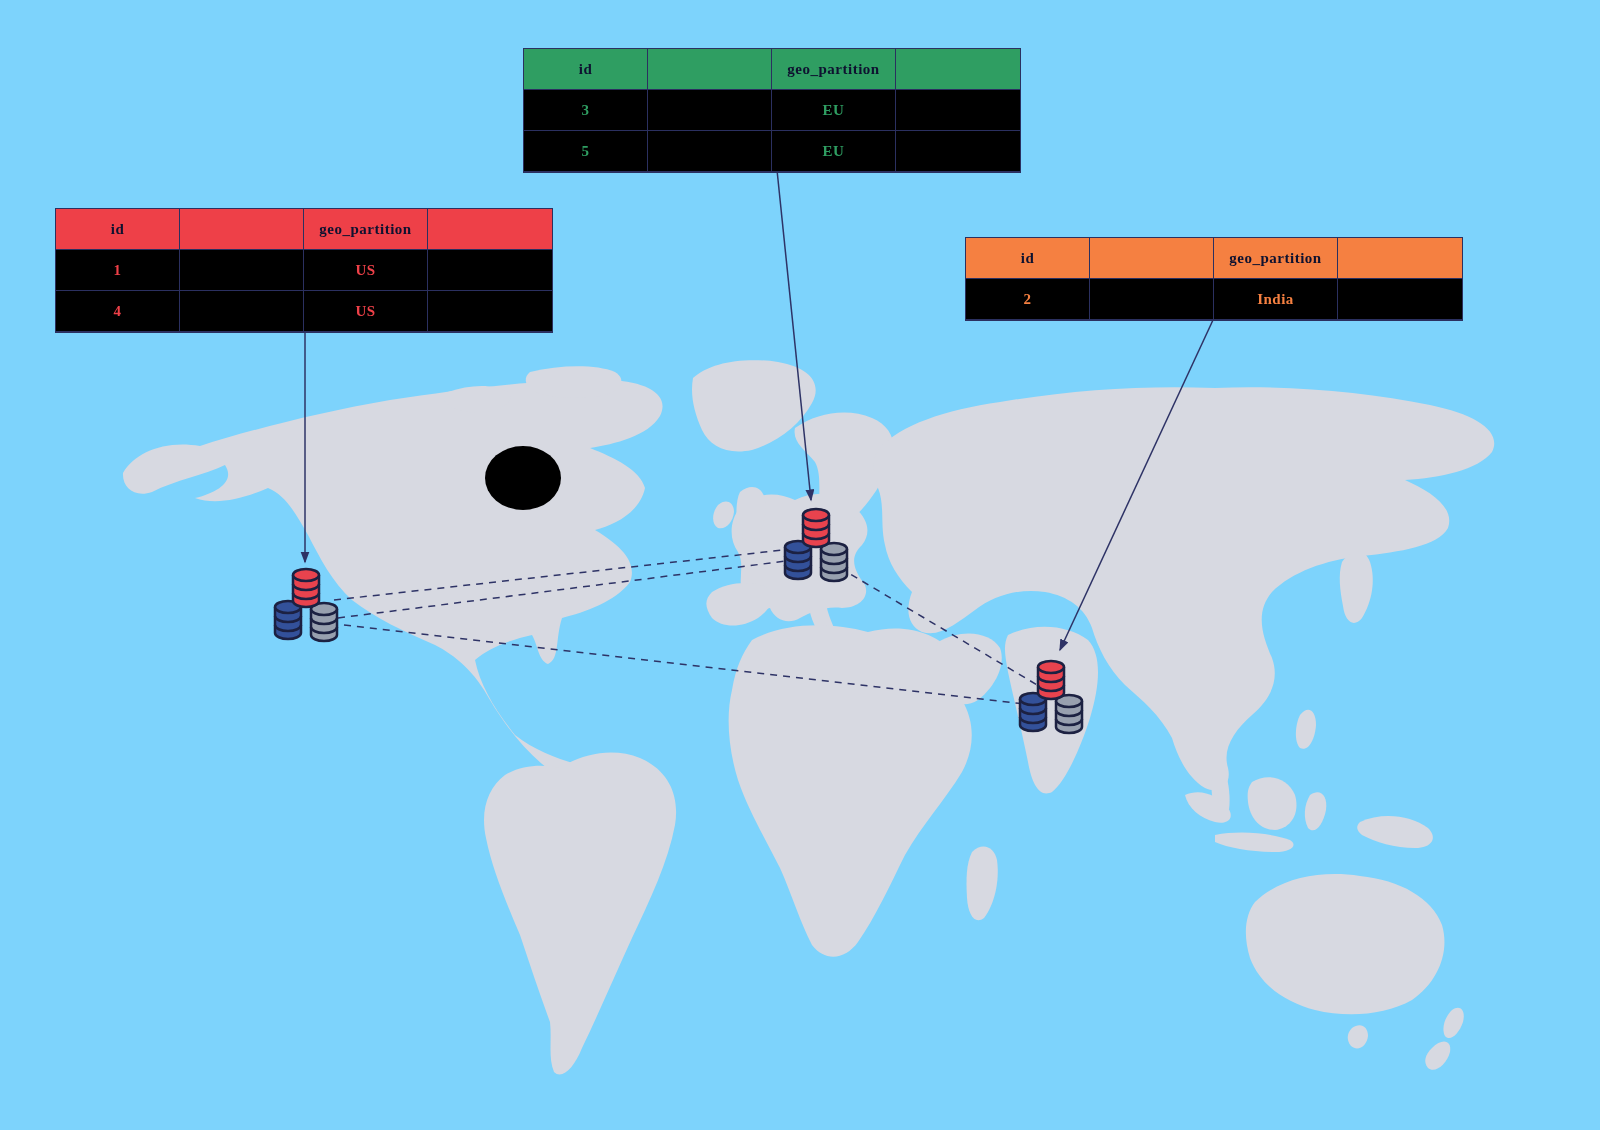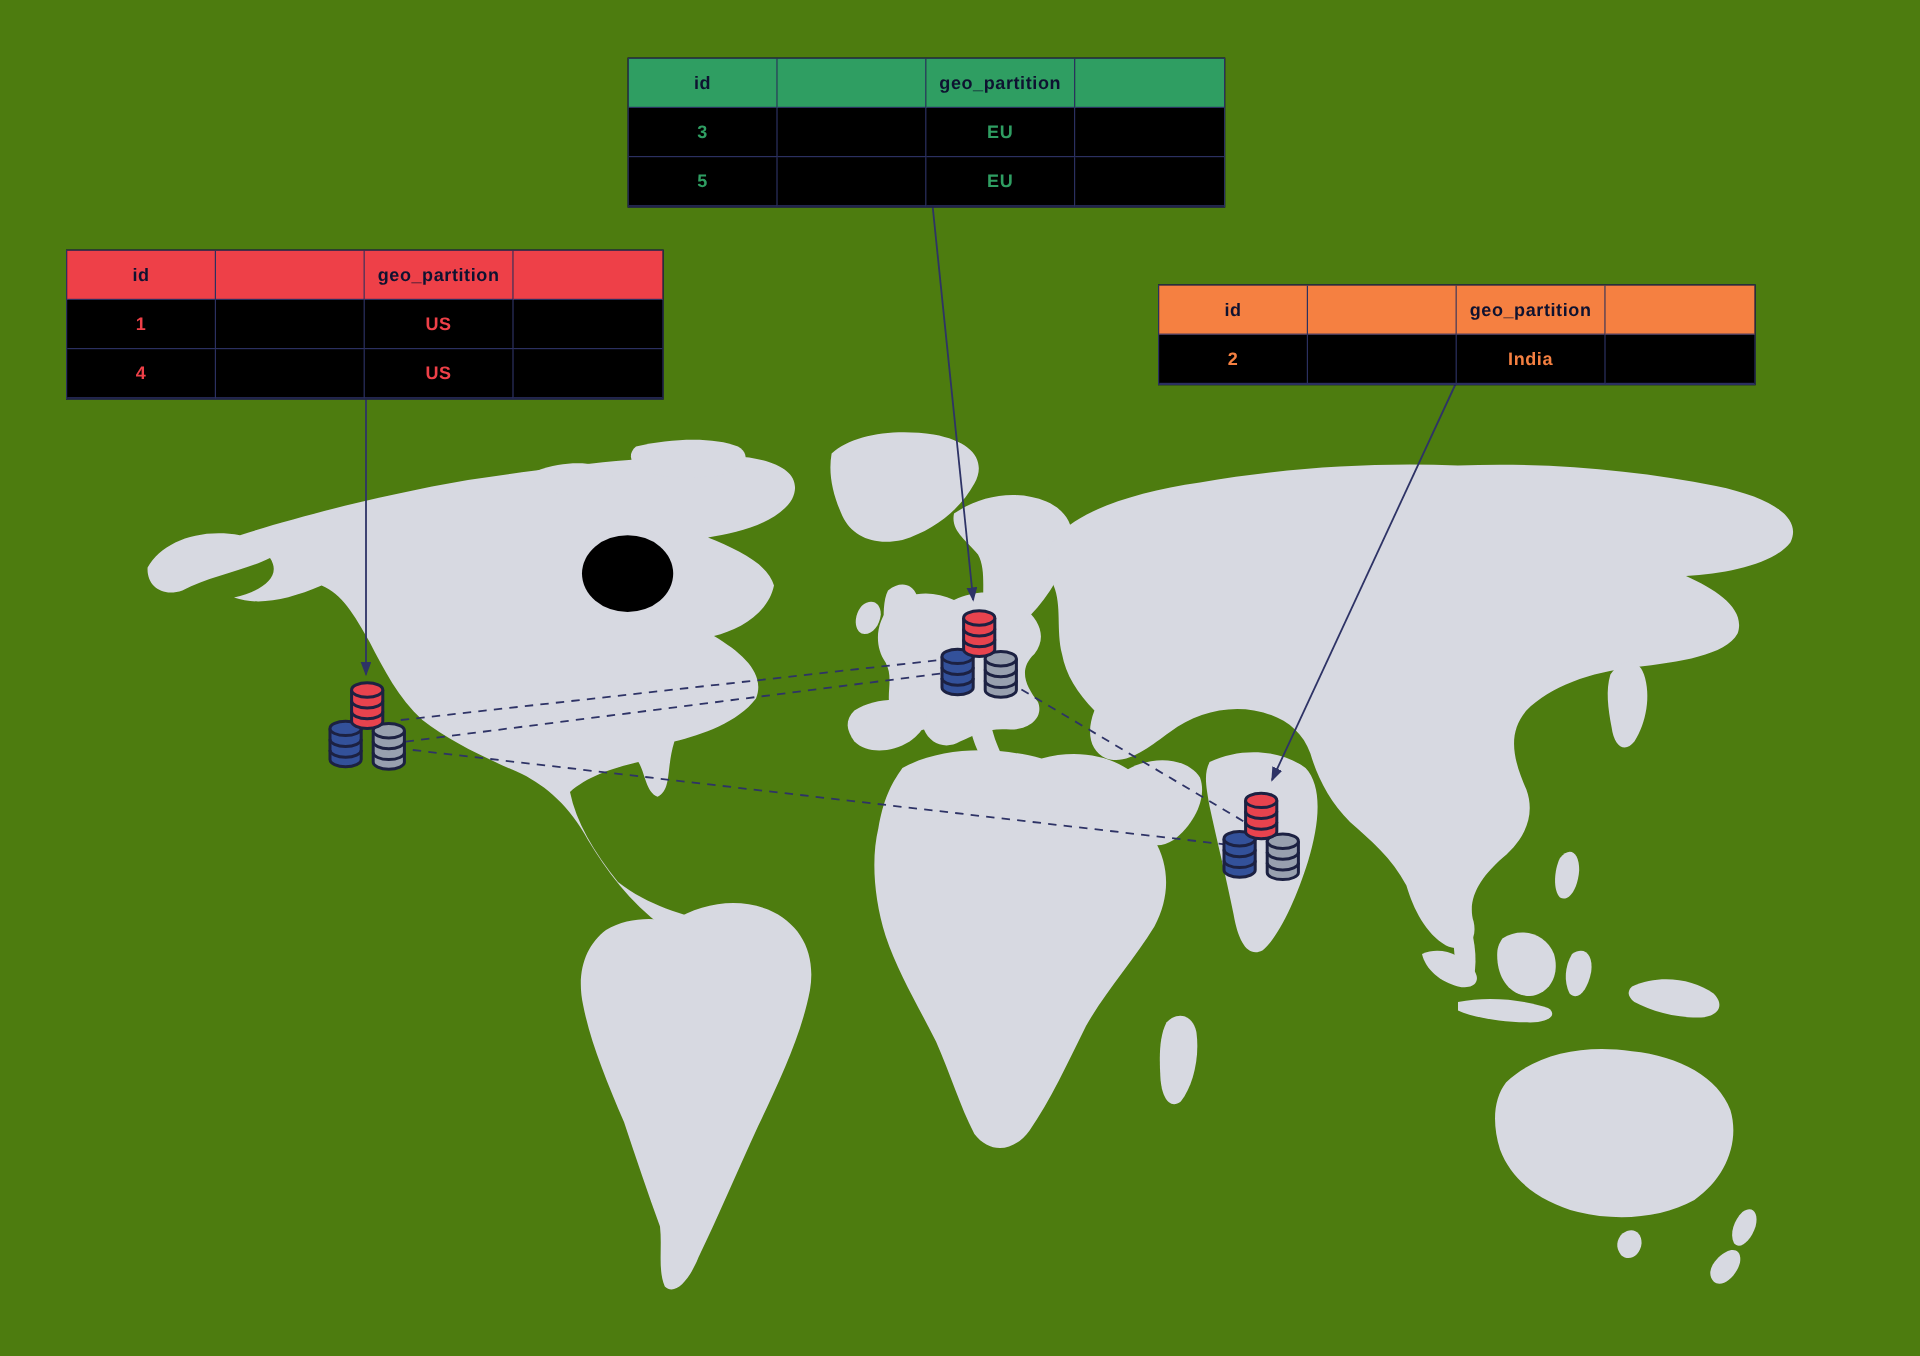--- a/index.html
+++ b/index.html
@@ -1,17 +1,17 @@
 <!DOCTYPE html>
 <html><head>
 <meta charset="utf-8">
 <style>
   html,body{margin:0;padding:0;background:#000;}
-  #canvas{position:relative;width:1600px;height:1130px;background:#4d7c0f;overflow:hidden;
-          font-family:Liberation Sans, sans-serif;}
+  #canvas{position:relative;width:1600px;height:1130px;background:#7dd3fc;overflow:hidden;
+          font-family:Liberation Serif, serif;}
   #map-layer{position:absolute;left:0;top:0;width:1600px;height:1130px;}
 
   
   .geo-table{position:absolute;width:496px;display:grid;grid-template-columns:repeat(4,1fr);
              border:1px solid #2b3060;background:#000;}
   .geo-table .cell{height:40px;display:flex;align-items:center;justify-content:center;
              border-right:1px solid #2b3060;border-bottom:1px solid #2b3060;
              font-weight:bold;font-size:15px;letter-spacing:.5px;}
   .geo-table .cell:nth-child(4n){border-right:none;}
   .geo-table .hcell{color:#0e1230;}

